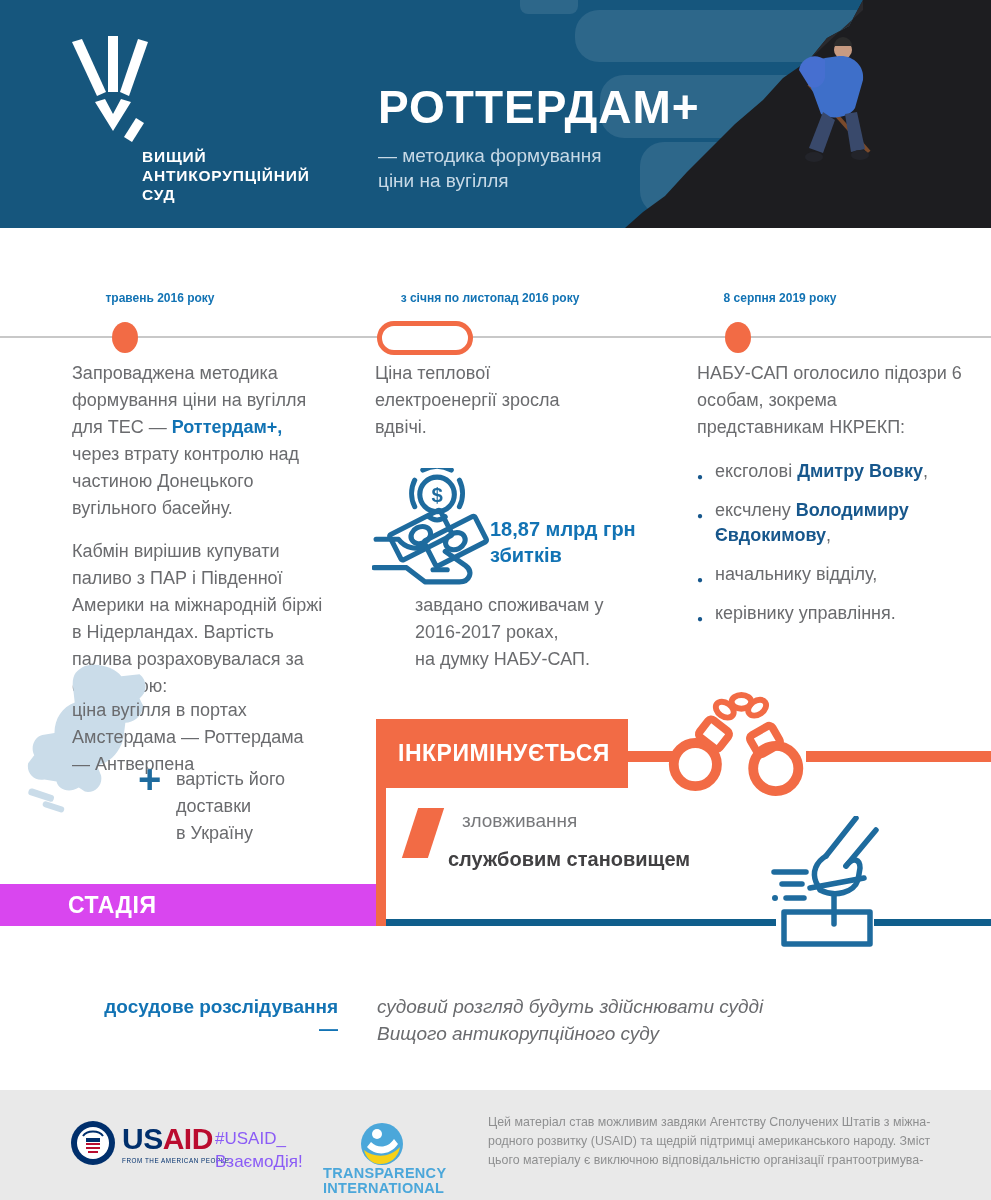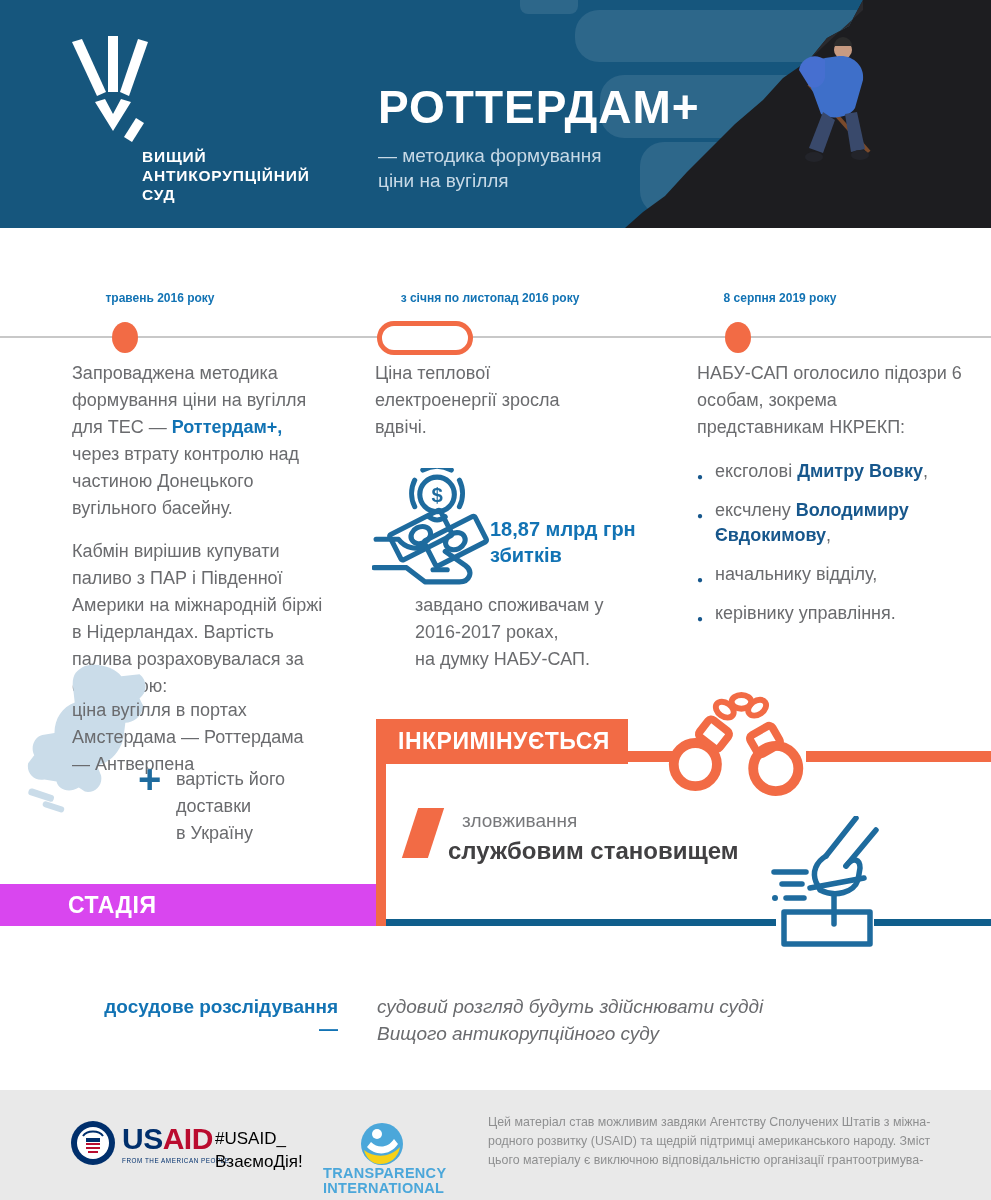--- a/index.html
+++ b/index.html
@@ -30,45 +30,45 @@
   .bullets li{position:relative;padding-left:18px;margin-bottom:14px;color:#6A6B6E;font-size:18px;line-height:25px;}
   .bullets li::before{content:"●";position:absolute;left:0;top:5px;font-size:10px;color:#17578C;}
   .name-bold{color:#17578C;font-weight:bold;}
 
   .plus-sign{position:absolute;left:138px;top:757px;color:#1E6B9E;font-size:40px;font-weight:bold;}
   .amount{position:absolute;left:490px;top:516px;width:165px;color:#1273B4;font-size:20px;
           font-weight:bold;line-height:26px;}
 
   
   .incr-tab{position:absolute;left:380px;top:719px;height:43px;display:flex;align-items:center;
-            padding:1px 18px;background:#F26B45;color:#fff;font-size:23px;font-weight:bold;letter-spacing:0.5px;}
+            padding:13px 18px;background:#F26B45;color:#fff;font-size:23px;font-weight:bold;letter-spacing:0.5px;}
   .incr-bar{position:absolute;top:751px;height:11px;background:#F26B45;}
   .incr-border{position:absolute;left:376px;top:719px;width:10px;height:207px;background:#F26B45;}
   .slash{position:absolute;left:410px;top:808px;width:26px;height:50px;background:#F26B45;transform:skewX(-18deg);}
   .charge{position:absolute;left:448px;top:810px;}
   .charge .l1{color:#77787B;font-size:19px;padding-left:14px;}
-  .charge .l2{color:#414042;font-size:24px;font-weight:bold;margin-top:5px;}
+  .charge .l2{color:#414042;font-size:20px;font-weight:bold;margin-top:16px;}
 
   
   .stage-band{position:absolute;left:0;top:884px;width:376px;height:42px;background:#d946ef;
               display:flex;align-items:center;}
   .stage-band span{color:#fff;font-size:23px;font-weight:bold;letter-spacing:0.5px;padding-left:68px;}
   .stage-line{position:absolute;top:919px;height:7px;background:#0F5E8C;}
   .stage-label{position:absolute;left:80px;top:996px;width:258px;text-align:right;color:#1273B4;
                font-size:19px;font-weight:bold;}
   .stage-desc{position:absolute;left:377px;top:993px;color:#6A6B6E;font-size:19px;line-height:27px;font-style:italic;}
 
   
   .footer{position:absolute;left:0;top:1090px;width:991px;height:110px;background:#E9E9E9;}
   .usaid{position:absolute;left:70px;top:1120px;display:flex;align-items:center;}
   .usaid-word{margin-left:6px;}
   .usaid-word .big{font-size:30px;font-weight:800;letter-spacing:-0.5px;}
   .usaid-word .us{color:#002F6C;} .usaid-word .aid{color:#BA0C2F;}
   .usaid-word .tag{font-size:6.3px;color:#002F6C;letter-spacing:0.55px;margin-top:1px;}
-  .hashtag{position:absolute;left:215px;top:1127px;color:#000000;font-size:17px;line-height:23px;}
+  .hashtag{position:absolute;left:215px;top:1127px;color:#8b5cf6;font-size:17px;line-height:23px;}
   .ti{position:absolute;left:317px;top:1122px;display:flex;align-items:center;flex-direction:column;}
   .ti-text{margin-left:6px;color:#4BA7DA;font-weight:bold;font-size:14.5px;line-height:15px;letter-spacing:0.3px;}
   .ti-text .uk{font-size:8px;letter-spacing:1.6px;}
   .disclaimer{position:absolute;left:488px;top:1113px;color:#8E8F90;font-size:12.4px;line-height:19px;white-space:nowrap;}
 </style>
 </head>
 <body>
 
 <div class="page">
 

